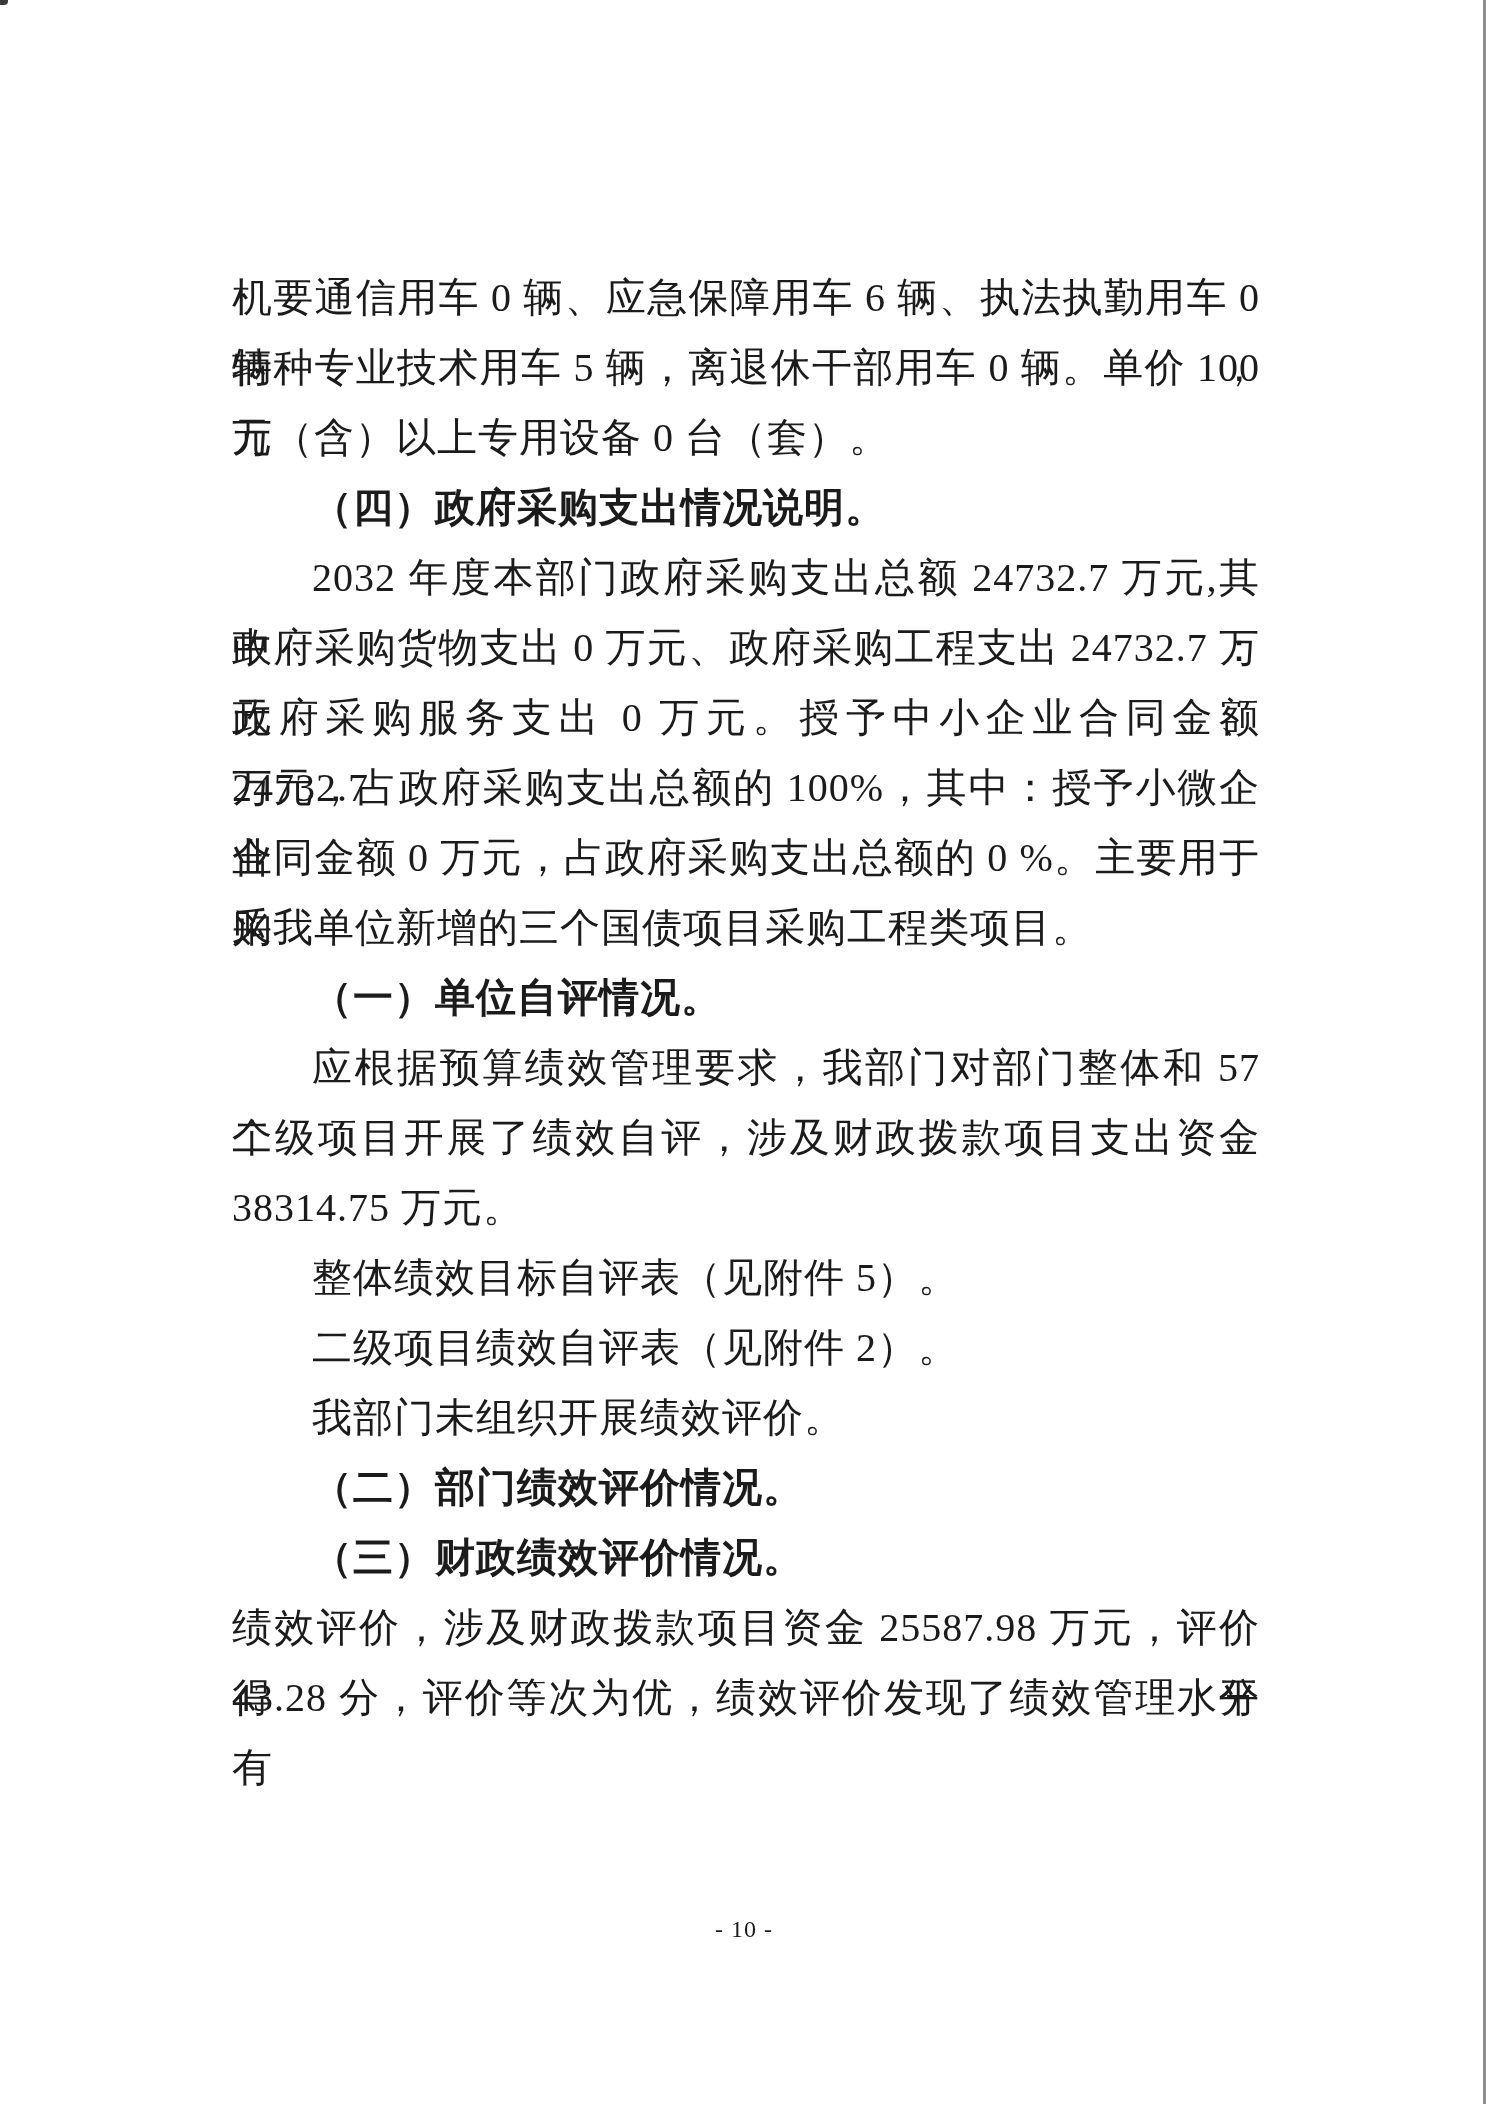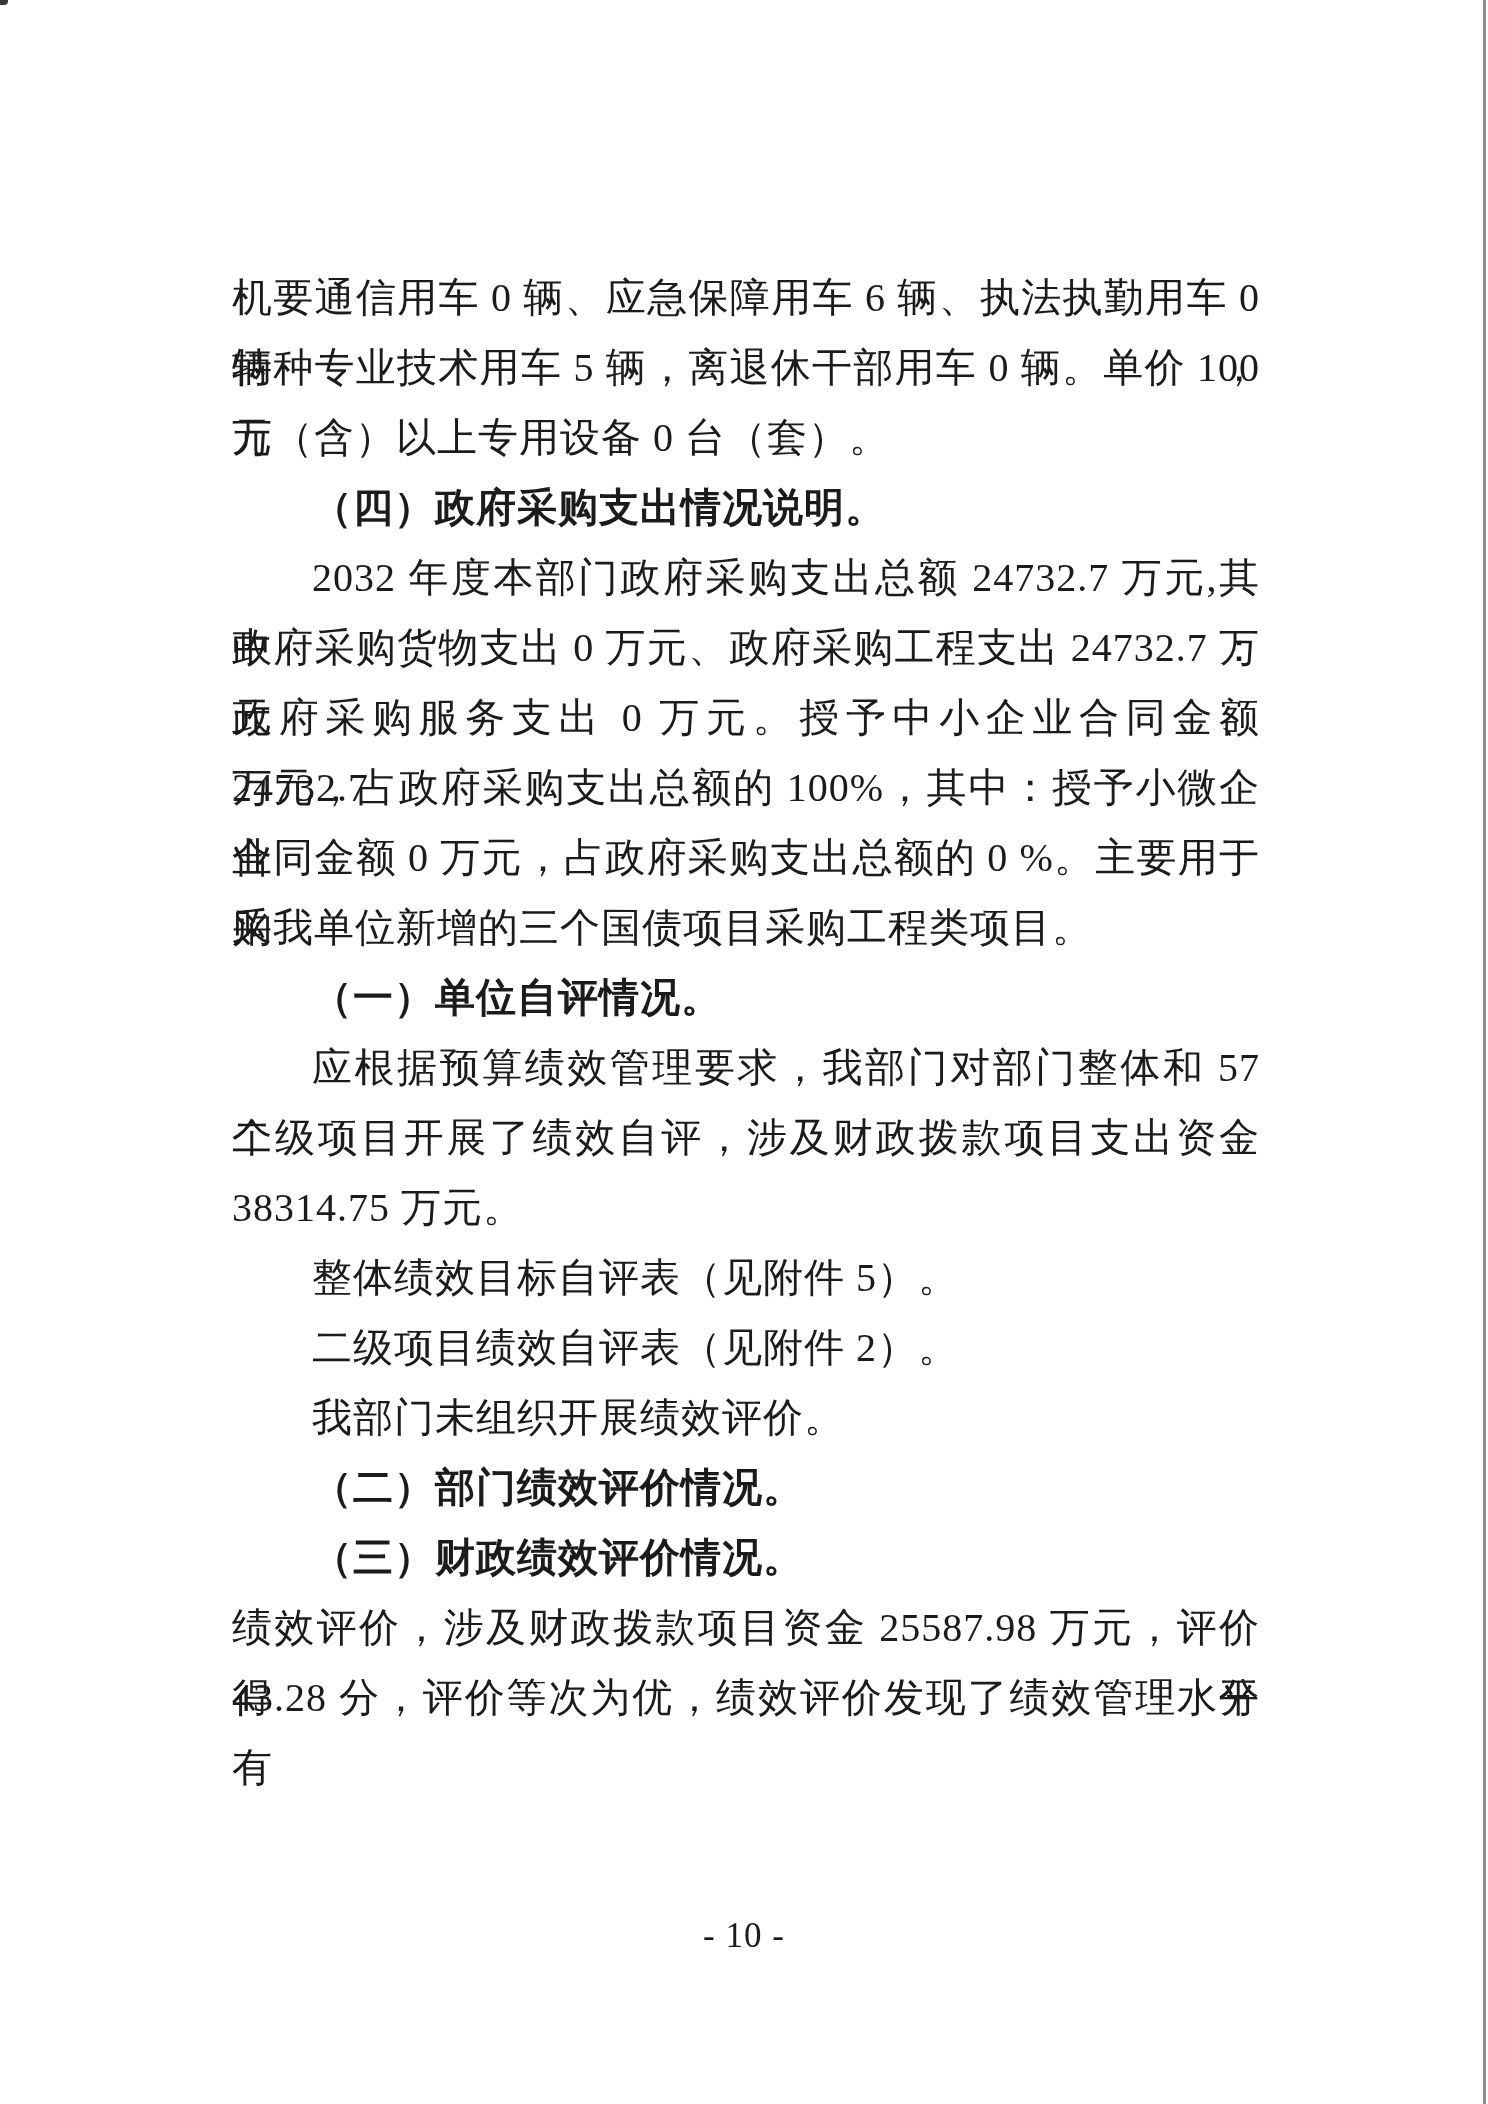--- a/index.html
+++ b/index.html
@@ -48,21 +48,21 @@
   }
   .heading {
     font-weight: 700;
   }
   .footer {
     position: absolute;
     top: 1916px;
     left: 0;
     width: 100%;
     text-align: center;
-    font-size: 35px;
+    font-size: 24px;
     letter-spacing: 1px;
     color: #1b1b1b;
   }
   .scan-edge {
     position: absolute;
     top: 0;
     left: 1483px;
     width: 3px;
     height: 2104px;
     background: #8e8e8e;

